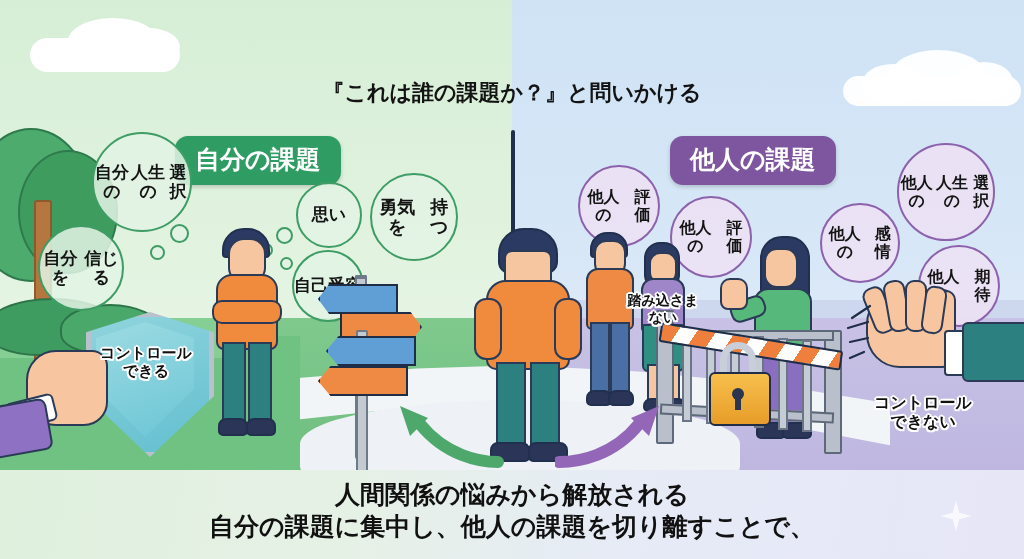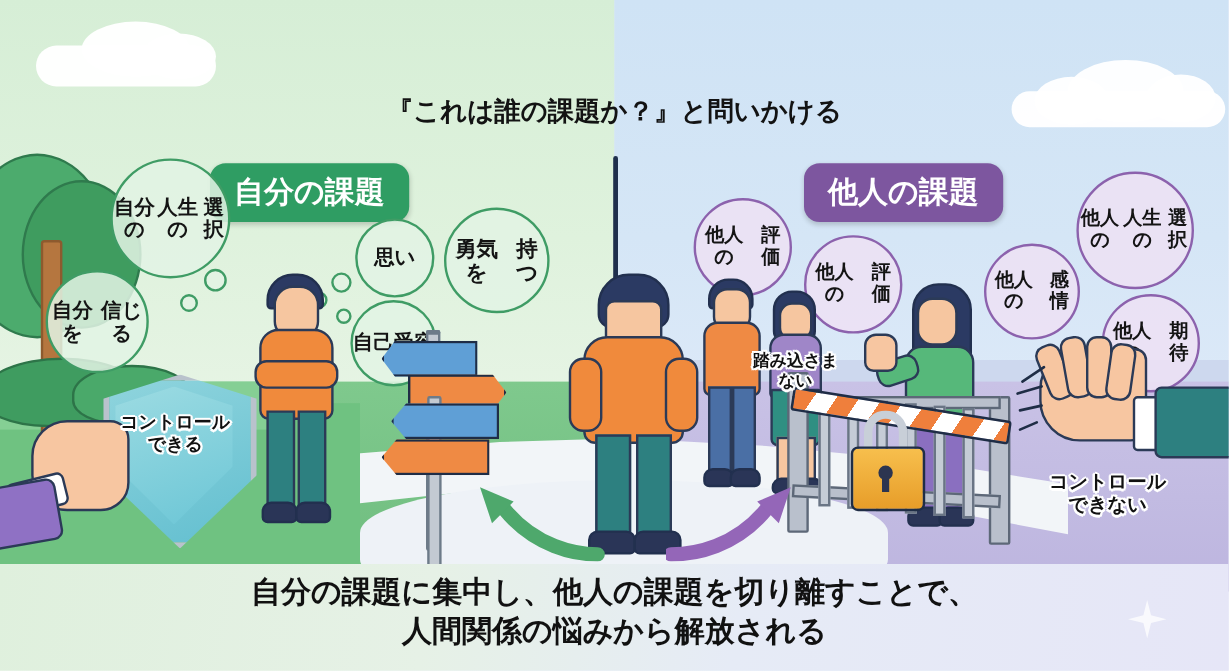--- a/index.html
+++ b/index.html
@@ -330,19 +330,19 @@
     <path d="M118 74 C100 74 66 68 40 36" stroke="#4ea86c" stroke-width="12" fill="none" stroke-linecap="round"></path>
     <path d="M20 18 L48 30 L30 48 Z" fill="#4ea86c"></path>
   </svg>
   <svg class="arrow-svg" style="left:555px;top:388px;" width="125" height="80">
     <path d="M4 74 C24 74 58 68 84 36" stroke="#9466b8" stroke-width="12" fill="none" stroke-linecap="round"></path>
     <path d="M104 18 L76 30 L94 48 Z" fill="#9466b8"></path>
   </svg>
 
   <div class="footer"></div>
   <div class="footer-text">
+    <div>人間関係の悩みから解放される</div>
     <div>自分の課題に集中し、他人の課題を切り離すことで、</div>
-    <div>人間関係の悩みから解放される</div>
   </div>
 
   <div class="sparkle" style="left:940px;top:500px;width:32px;height:32px;"></div>
 
 </div>
 
 </body></html>

